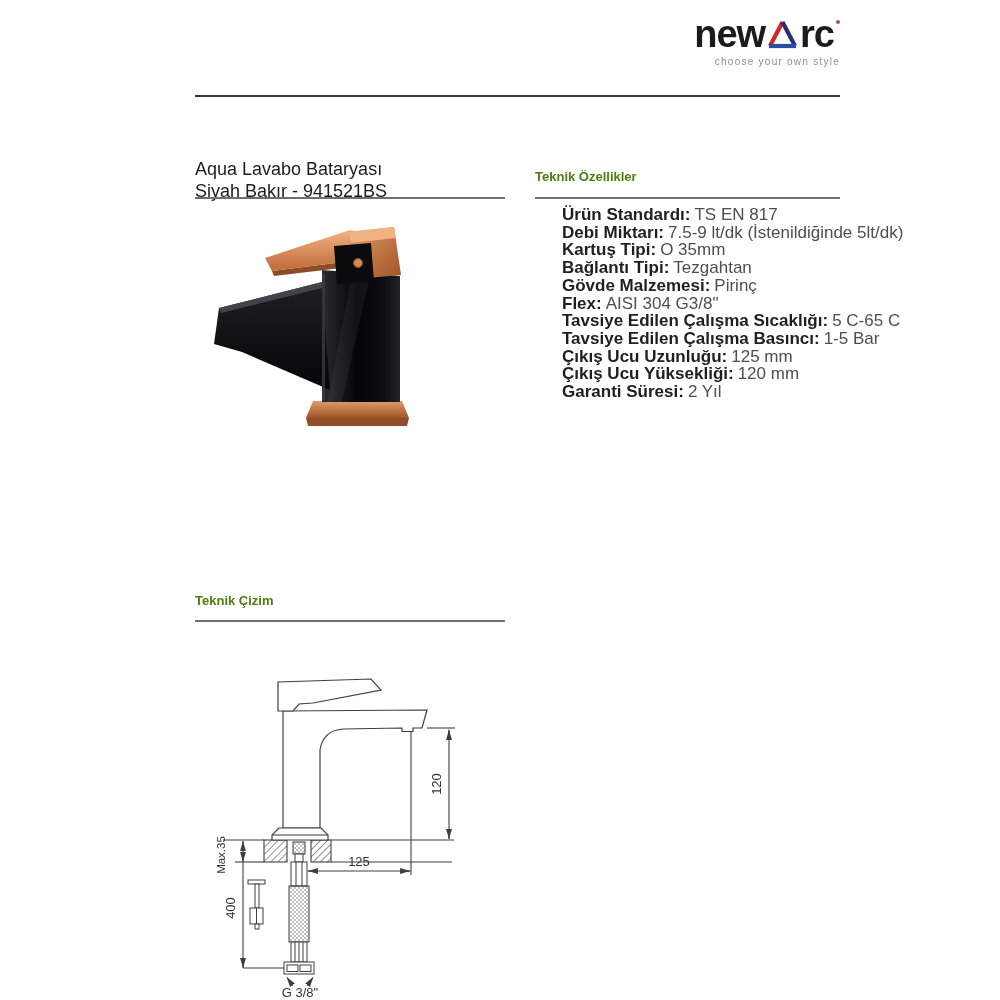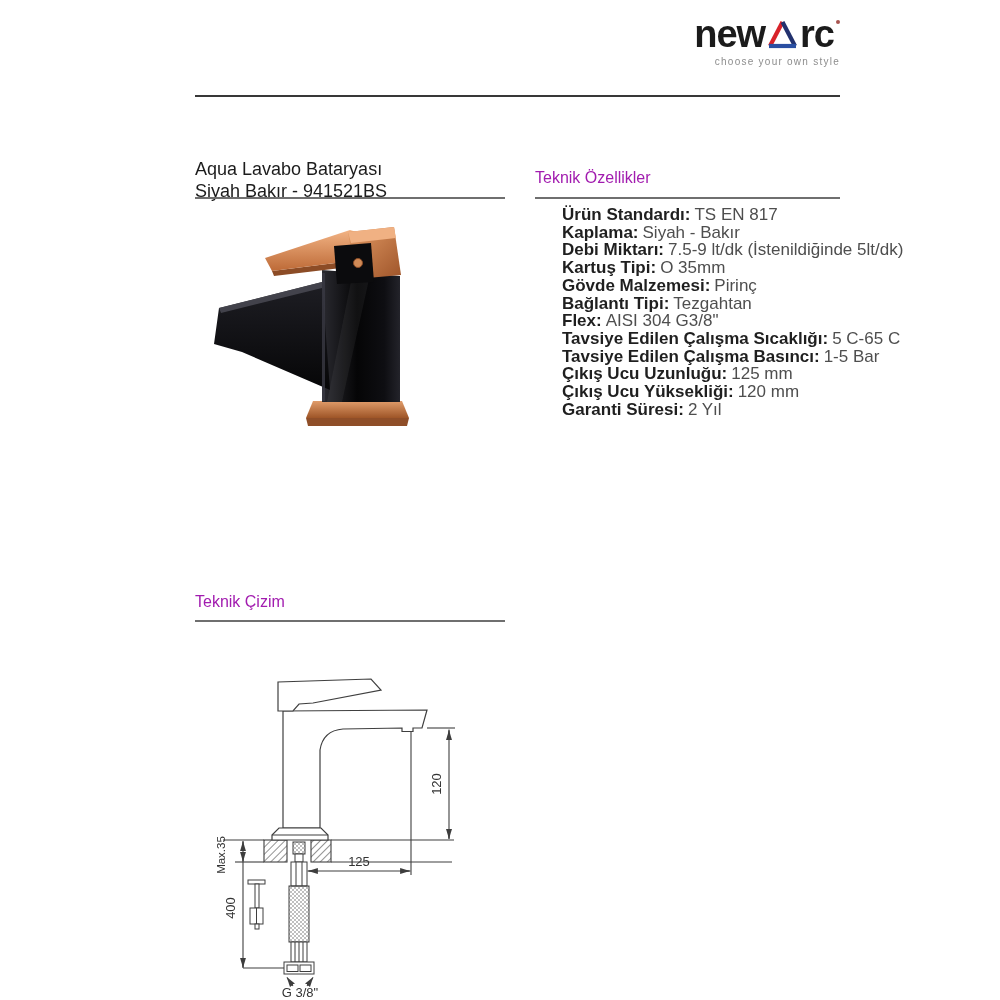--- a/index.html
+++ b/index.html
@@ -9,21 +9,21 @@
   
   .brand{position:absolute;top:18px;right:160px;text-align:right;}
   .logo{display:flex;align-items:flex-end;justify-content:center;}
   .logo-txt{font-size:38px;font-weight:700;color:#1b1b1b;line-height:0.85;letter-spacing:-1px;}
   .logo-tri{margin:0 2px;display:block;}
   .reg-dot{width:4px;height:4px;border-radius:50%;background:#a85550;align-self:flex-start;margin:2px 0 0 2px;}
   .tagline{font-size:10px;color:#8d8d8d;letter-spacing:1.25px;margin-top:6px;}
 
   .top-divider{position:absolute;left:195px;top:95px;width:645px;height:2px;background:#383838;}
 
-  .section-heading{position:absolute;margin:0;font-size:16px;font-weight:400;color:#a21caf;}
+  .section-heading{position:absolute;margin:0;font-size:13px;font-weight:700;color:#4d7c0f;}
   .title{position:absolute;left:195px;top:146px;font-size:18px;font-weight:400;color:#1c1c1c;line-height:22px;}
   .rule{position:absolute;height:2px;background:#6f6f6f;}
   .rule-title{left:195px;top:197px;width:310px;}
   .rule-specs{left:535px;top:197px;width:305px;}
   .rule-drawing{left:195px;top:620px;width:310px;}
   #specs-heading{left:535px;top:169px;}
   #drawing-heading{left:195px;top:593px;}
 
   .spec-list{position:absolute;left:535px;top:206px;margin:0;padding:0;list-style:none;}
   .spec-row{font-size:17px;line-height:17.7px;color:#4e4e4e;white-space:nowrap;margin-left:27px;}
@@ -58,25 +58,24 @@
   <h1 class="title">
     <div>Aqua Lavabo Bataryası</div>
     <div>Siyah Bakır - 941521BS</div>
   </h1>
   <div class="rule rule-title"></div>
 
   <h2 class="section-heading" id="specs-heading">Teknik Özellikler</h2>
   <div class="rule rule-specs"></div>
   <ul class="spec-list">
     <li class="spec-row"><span class="spec-label">Ürün Standardı:</span><span class="spec-value">TS EN 817</span></li>
-    <li class="spec-row"><span class="spec-label">Kaplama:</span><span class="spec-value">Siyah - Bakır</span></li>
     <li class="spec-row"><span class="spec-label">Debi Miktarı:</span><span class="spec-value">7.5-9 lt/dk (İstenildiğinde 5lt/dk)</span></li>
     <li class="spec-row"><span class="spec-label">Kartuş Tipi:</span><span class="spec-value">O 35mm</span></li>
+    <li class="spec-row"><span class="spec-label">Bağlantı Tipi:</span><span class="spec-value">Tezgahtan</span></li>
     <li class="spec-row"><span class="spec-label">Gövde Malzemesi:</span><span class="spec-value">Pirinç</span></li>
-    <li class="spec-row"><span class="spec-label">Bağlantı Tipi:</span><span class="spec-value">Tezgahtan</span></li>
     <li class="spec-row"><span class="spec-label">Flex:</span><span class="spec-value">AISI 304 G3/8"</span></li>
     <li class="spec-row"><span class="spec-label">Tavsiye Edilen Çalışma Sıcaklığı:</span><span class="spec-value">5 C-65 C</span></li>
     <li class="spec-row"><span class="spec-label">Tavsiye Edilen Çalışma Basıncı:</span><span class="spec-value">1-5 Bar</span></li>
     <li class="spec-row"><span class="spec-label">Çıkış Ucu Uzunluğu:</span><span class="spec-value">125 mm</span></li>
     <li class="spec-row"><span class="spec-label">Çıkış Ucu Yüksekliği:</span><span class="spec-value">120 mm</span></li>
     <li class="spec-row"><span class="spec-label">Garanti Süresi:</span><span class="spec-value">2 Yıl</span></li>
   </ul>
 
   <svg class="photo" width="200" height="230" viewBox="0 0 200 230">
     <defs>

